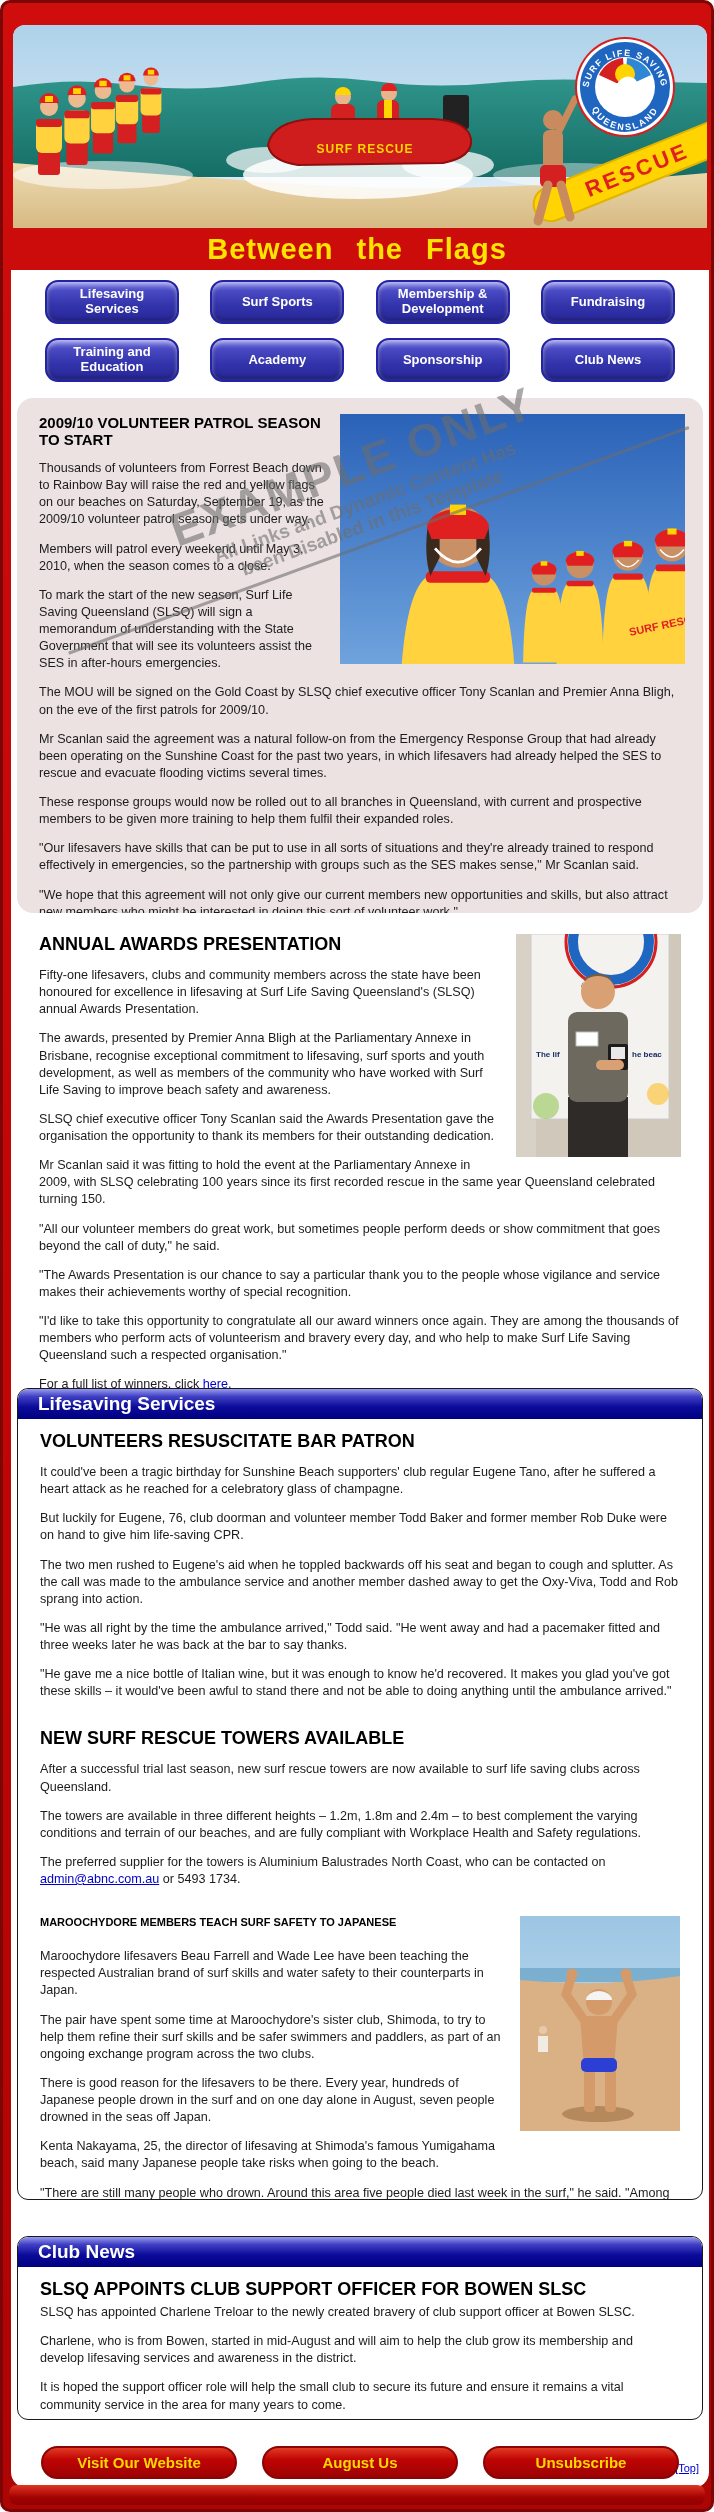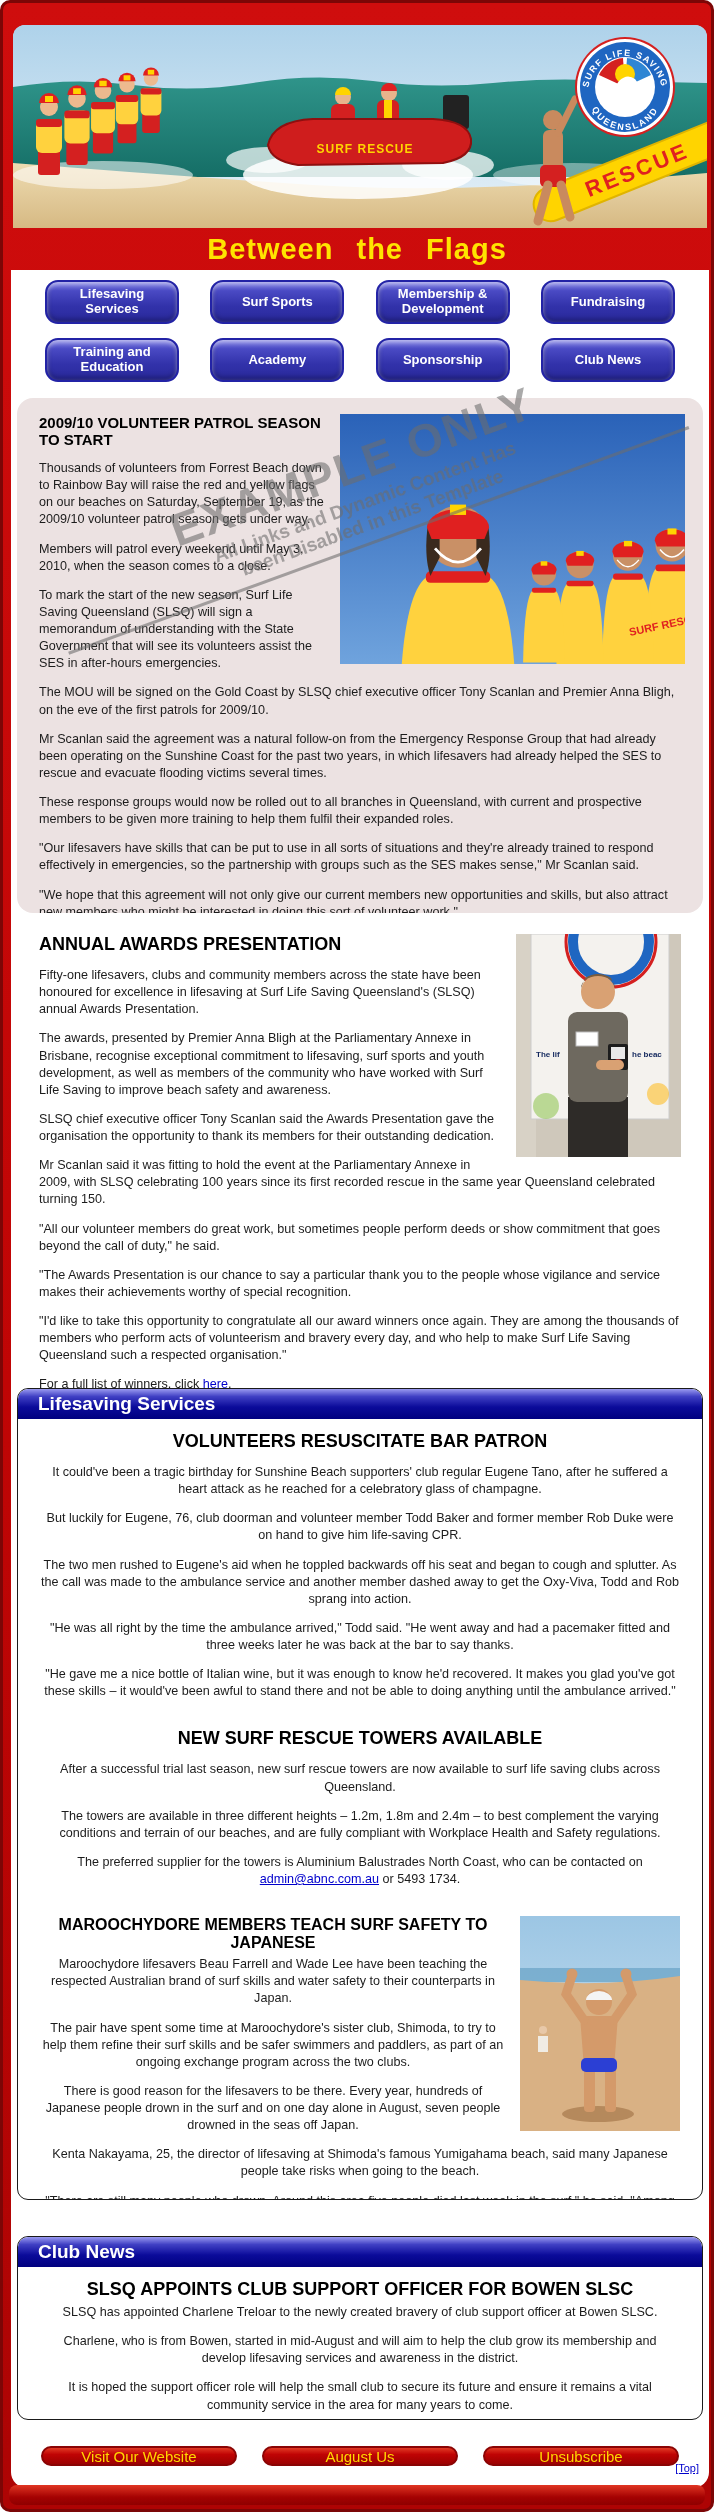--- a/index.html
+++ b/index.html
@@ -46,32 +46,32 @@
   .wm-rule{width:118%;margin:6px 0 0 -9%;border-top:3px solid #6d6d6d;}
   
   .awards{position:absolute;top:664px;left:0;right:0;height:454px;
        padding:0 28px;box-sizing:border-box;overflow:hidden;}
   
   .section-box{position:absolute;left:6px;right:6px;border:1px solid #1a1a1a;
        border-radius:11px;background:#fff;box-sizing:border-box;overflow:hidden;}
   .sec-head{height:30px;border-radius:9px 9px 0 0;padding-left:20px;
        background:linear-gradient(180deg,#9a9af0 0%,#4040c4 25%,#0b0b9a 60%,#000080 100%);
        color:#fff;font-size:19px;font-weight:bold;line-height:30px;}
-  .sec-body{padding:12px 22px 14px;text-align:center;}
+  .sec-body{padding:12px 22px 14px;}
   .article{overflow:hidden;}
   .gap{height:16px;}
-  .tight-h{font-size:16px;margin-bottom:4px;}
+  .tight-h{font-size:11px;margin-bottom:20px;}
   
   .top-link-row{position:absolute;right:10px;font-size:11px;margin-top:36px;}
   .fbtns{position:absolute;top:2176px;left:0;right:0;display:flex;
        justify-content:space-between;padding:0 30px;}
-  .f-btn{width:196px;height:20px;border-radius:17px;cursor:pointer;
+  .f-btn{width:196px;height:33px;border-radius:17px;cursor:pointer;
        background:linear-gradient(180deg,#e23a24 0%,#c00404 40%,#9c0202 100%);
        border:2px solid #8a0404;box-sizing:border-box;
-       color:#ffd800;font-weight:normal;font-size:15px;
+       color:#ffd800;font-weight:bold;font-size:15px;
        display:flex;align-items:center;justify-content:center;}
   .bottom-stripe{position:absolute;left:6px;right:6px;bottom:4px;height:20px;
        background:linear-gradient(180deg,#e03522 0%,#a50202 60%,#8f0000 100%);
        border-radius:8px;}
 </style>
 </head>
 <body>
 
 <div class="page">
 

